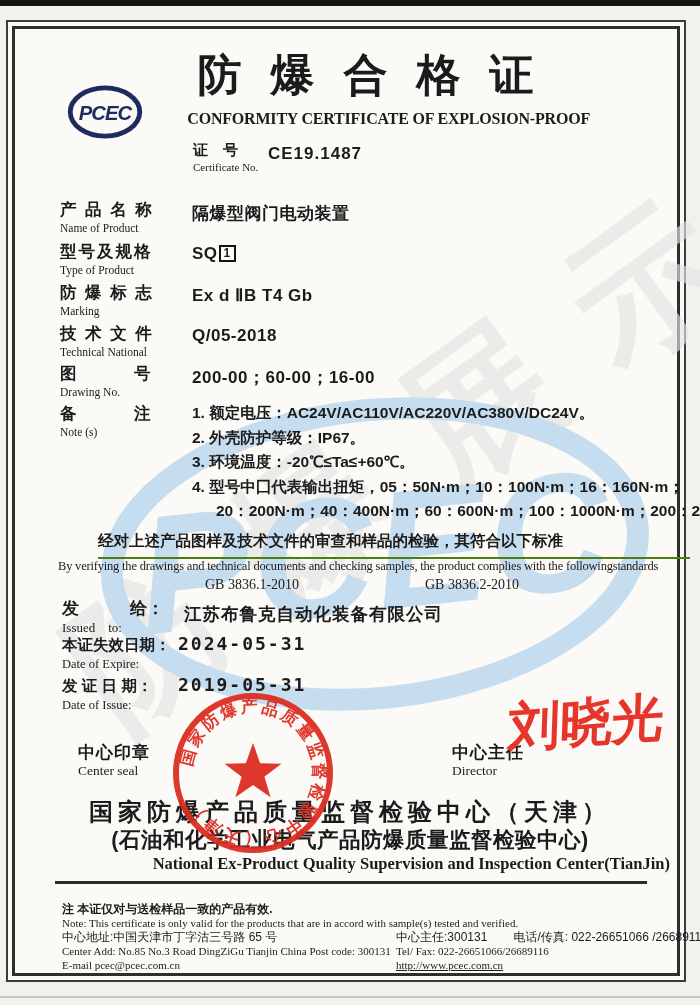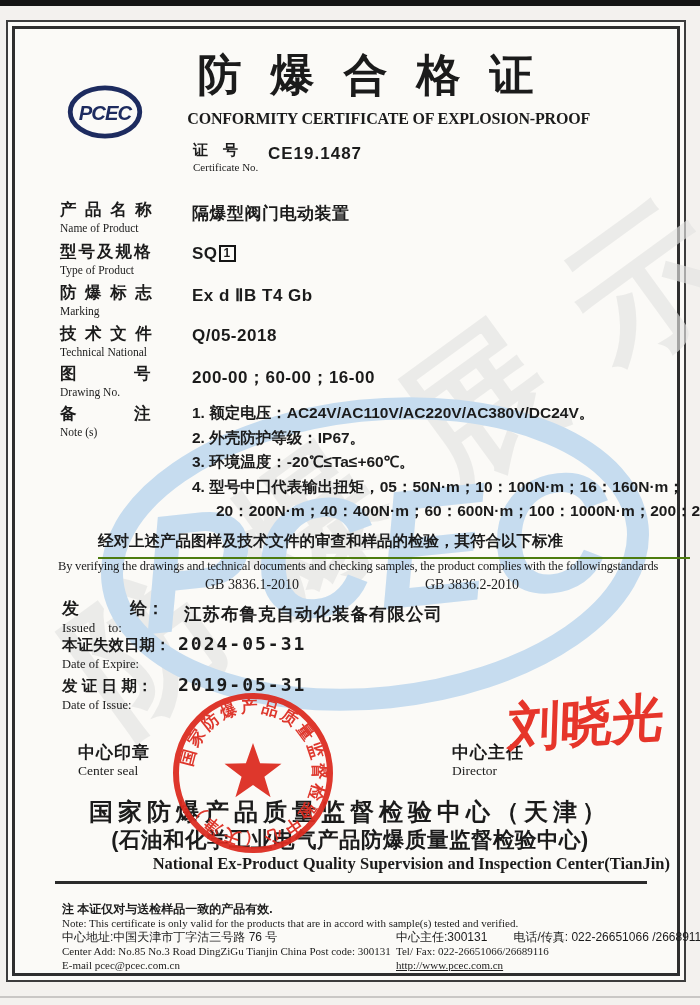--- a/index.html
+++ b/index.html
@@ -188,21 +188,21 @@
     <path id="sealArc" d="M 83,83 m -61,0 a 61,61 0 1,1 122,0 a 61,61 0 1,1 -122,0" fill="none"></path>
     <text font-size="16.5" font-weight="bold" fill="#dd2b20" letter-spacing="3" font-family="Liberation Sans, sans-serif">
       <textPath href="#sealArc" startOffset="6">国家防爆产品质量监督检验中心（天津）</textPath>
     </text>
     <polygon fill="#dd2b20" points="83,53 90.1,73.3 111.5,73.7 94.4,86.7 100.6,107.3 83,95 65.4,107.3 71.6,86.7 54.5,73.7 75.9,73.3"></polygon>
   </svg>
 
   <div class="abs footer-left">
     <div class="ft ft-cjk">注 本证仅对与送检样品一致的产品有效.</div>
     <div class="ft ft-en">Note: This certificate is only valid for the products that are in accord with sample(s) tested and verified.</div>
-    <div class="ft">中心地址:中国天津市丁字沽三号路 76 号</div>
+    <div class="ft">中心地址:中国天津市丁字沽三号路 65 号</div>
     <div class="ft ft-en">Center Add: No.85 No.3 Road DingZiGu Tianjin China Post code: 300131</div>
     <div class="ft ft-en">E-mail pcec@pcec.com.cn</div>
   </div>
   <div class="abs footer-right">
     <div class="ft">
       <span>中心主任:300131</span><span class="gap"></span><span>电话/传真: 022-26651066 /26689116</span>
     </div>
     <div class="ft ft-en">Tel/ Fax: 022-26651066/26689116</div>
     <div class="ft ft-en uline">http://www.pcec.com.cn</div>
   </div>

